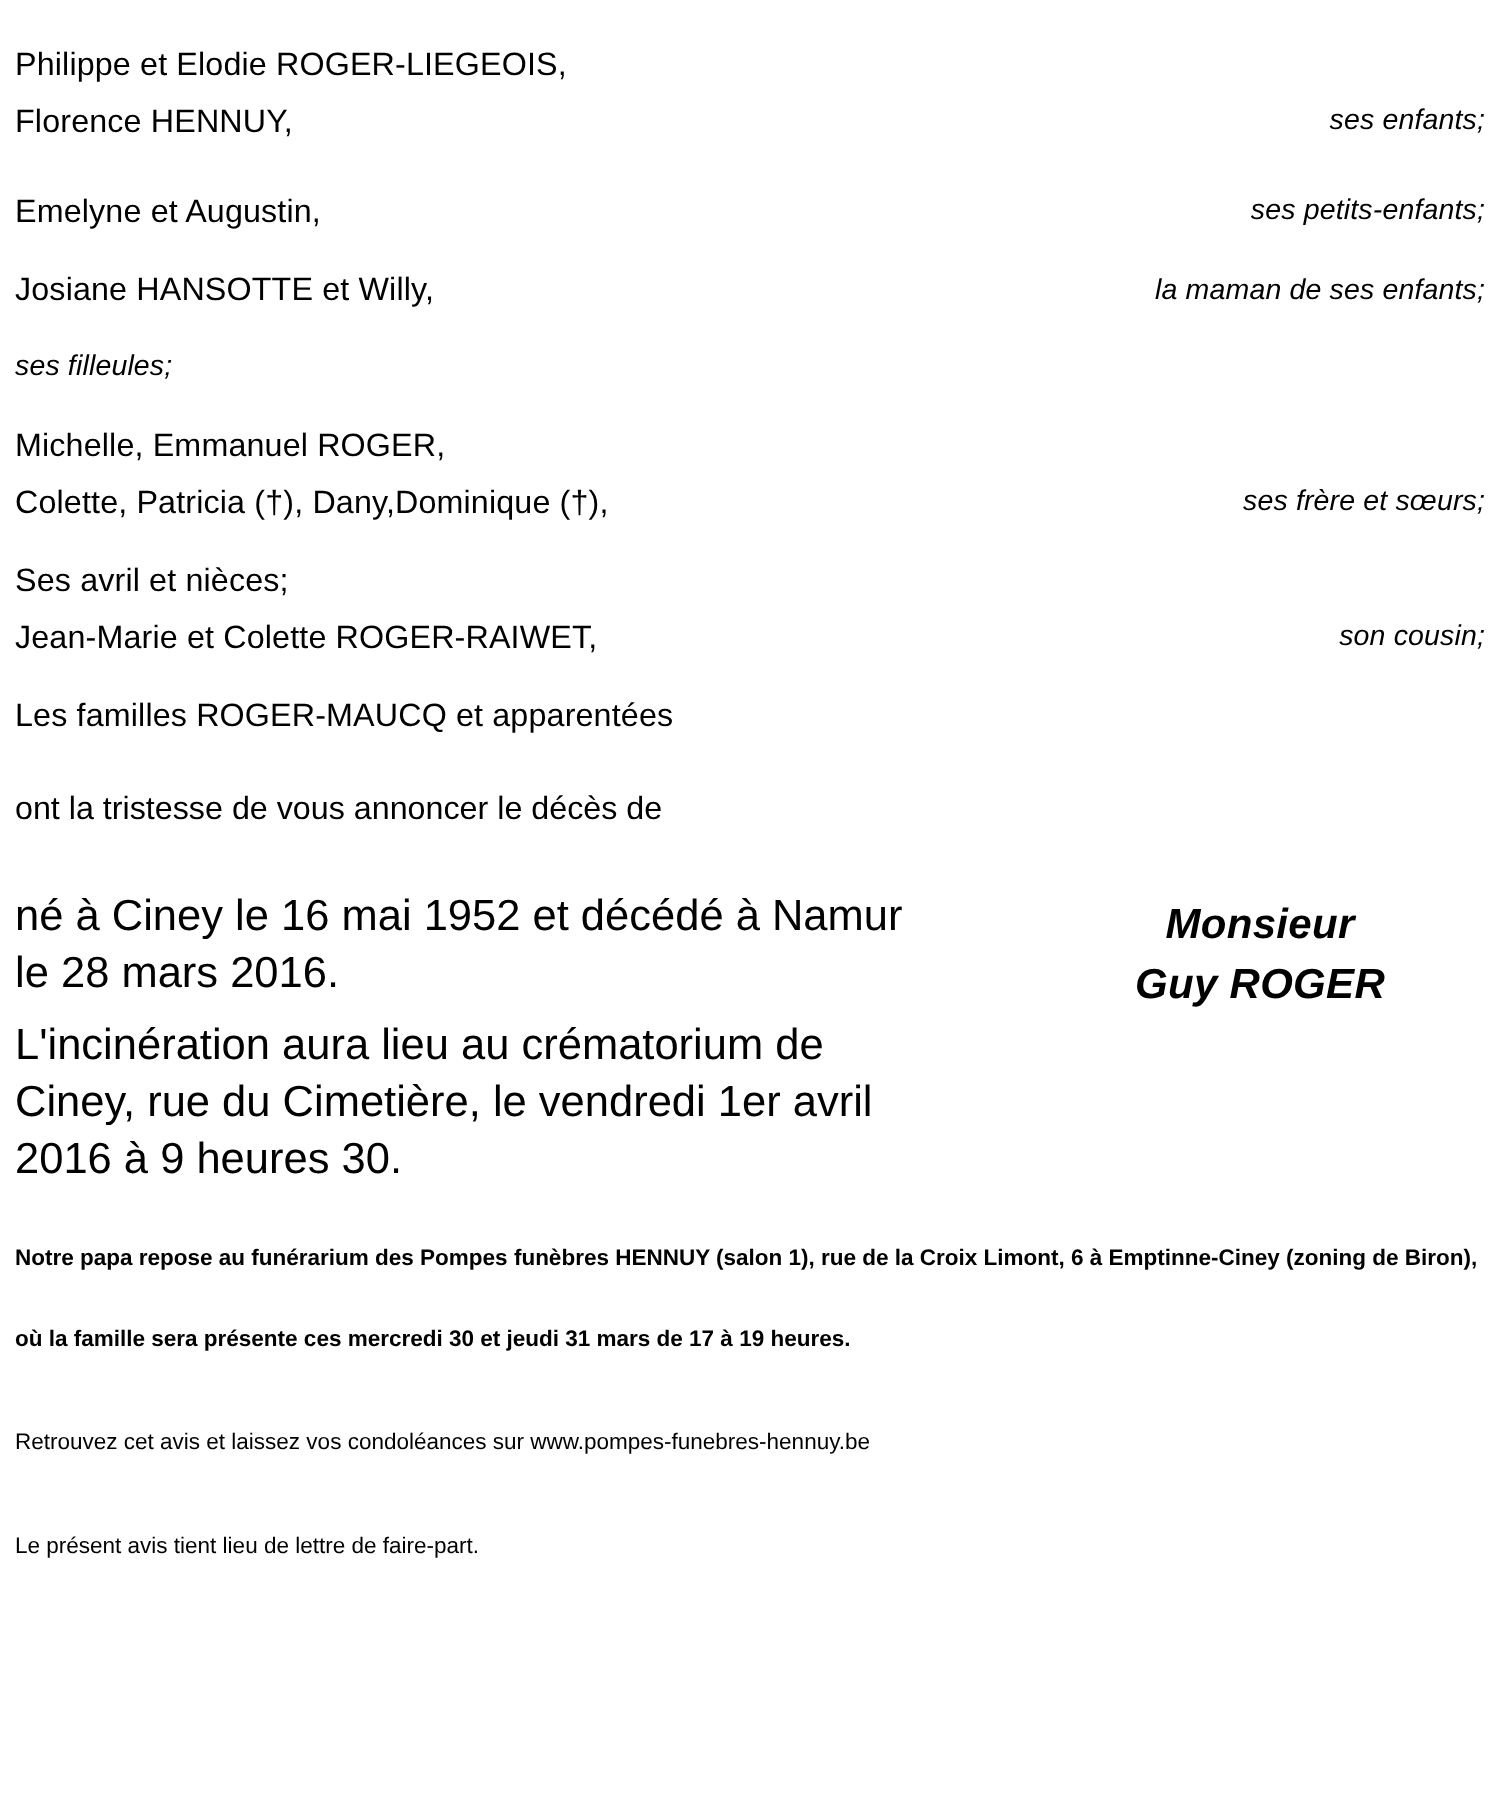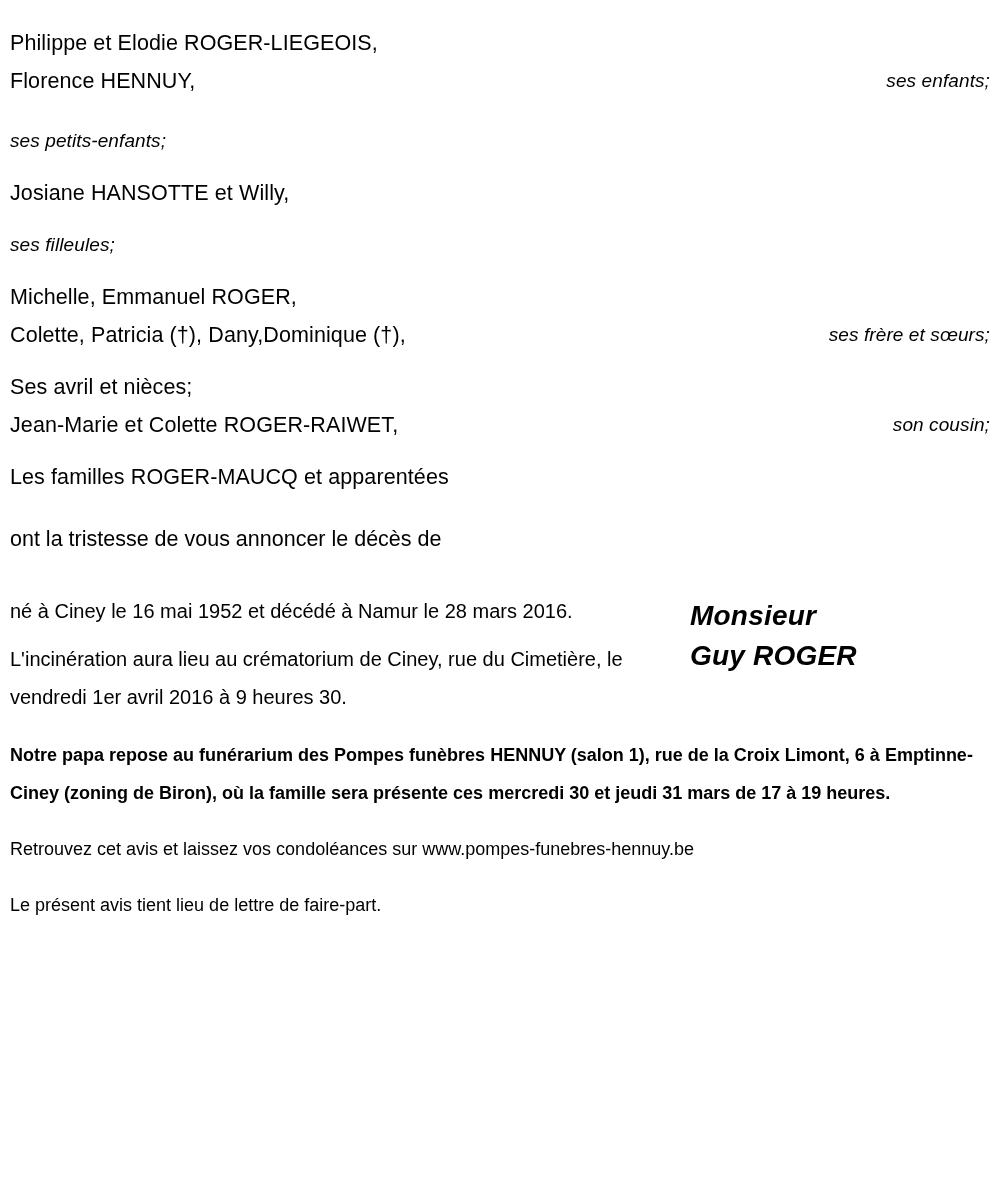--- a/index.html
+++ b/index.html
@@ -76,45 +76,45 @@
     position: relative;
     display: flex;
     align-items: flex-start;
     justify-content: space-between;
     margin-top: 36px;
     width: 980px;
   }
   .bio {
     flex: 0 0 auto;
     width: 620px;
-    font-size: 20px;
+    font-size: 29px;
     line-height: 38px;
   }
   .bio p { margin: 0 0 10px 0; }
   .bio p:last-child { margin-bottom: 0; }
   .deceased-name {
     flex: 0 0 auto;
-    text-align: left;
+    text-align: center;
     font-weight: bold;
     font-style: italic;
     font-size: 28px;
     line-height: 40px;
     letter-spacing: 0.2px;
     padding-top: 4px;
     width: 300px;
   }
 
   
   .lower {
     margin-top: 20px;
     width: 975px;
   }
   .para {
-    font-size: 18px;
-    line-height: 38px;
+    font-size: 15px;
+    line-height: 54px;
     margin-bottom: 12px;
   }
   .para.strong {
     font-weight: bold;
     width: 975px;
   }
   .para.narrow {
     width: 880px;
   }
   .para:last-child { margin-bottom: 0; }
@@ -130,29 +130,33 @@
       <div class="rel-names">
         <div class="rel-name-line">Philippe et Elodie ROGER-LIEGEOIS,</div>
         <div class="rel-name-line">Florence HENNUY,</div>
       </div>
       <div class="rel-role">ses enfants;</div>
     </div>
 
     <div class="gap-md"></div>
 
     <div class="rel-group">
+      <div class="rel-names">
+        <div class="rel-name-line">Emelyne et Augustin,</div>
+      </div>
       <div class="rel-role">ses petits-enfants;</div>
     </div>
 
     <div class="gap-sm"></div>
 
     <div class="rel-group">
       <div class="rel-names">
         <div class="rel-name-line">Josiane HANSOTTE et Willy,</div>
       </div>
+      <div class="rel-role wrap2">la maman de ses enfants;</div>
     </div>
 
     <div class="gap-sm"></div>
 
     <div class="rel-group">
       <div class="rel-role">ses filleules;</div>
     </div>
 
     <div class="gap-sm"></div>
 

